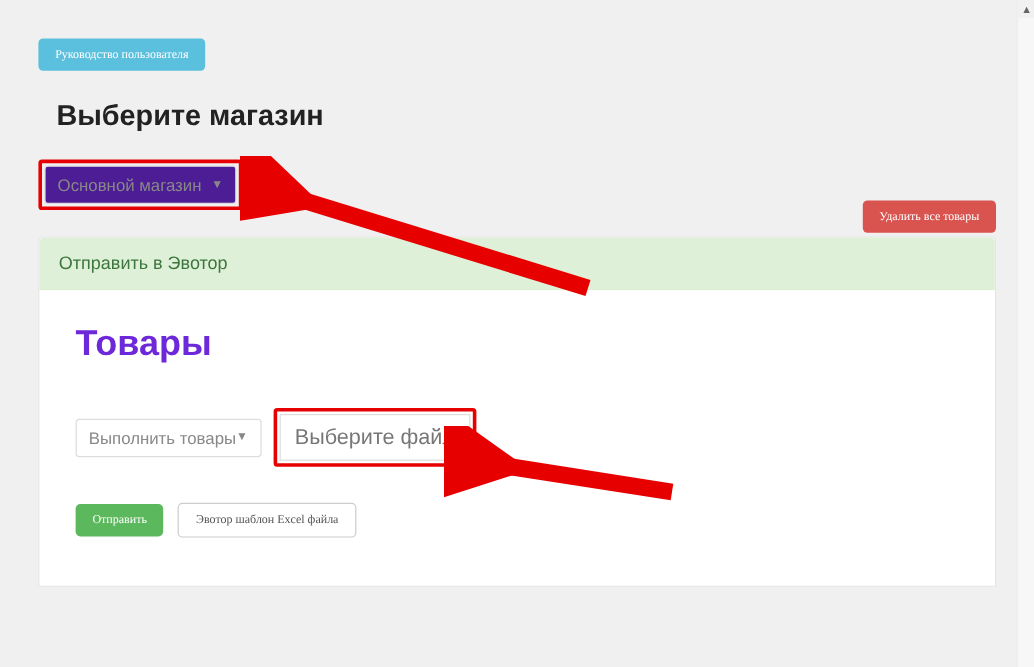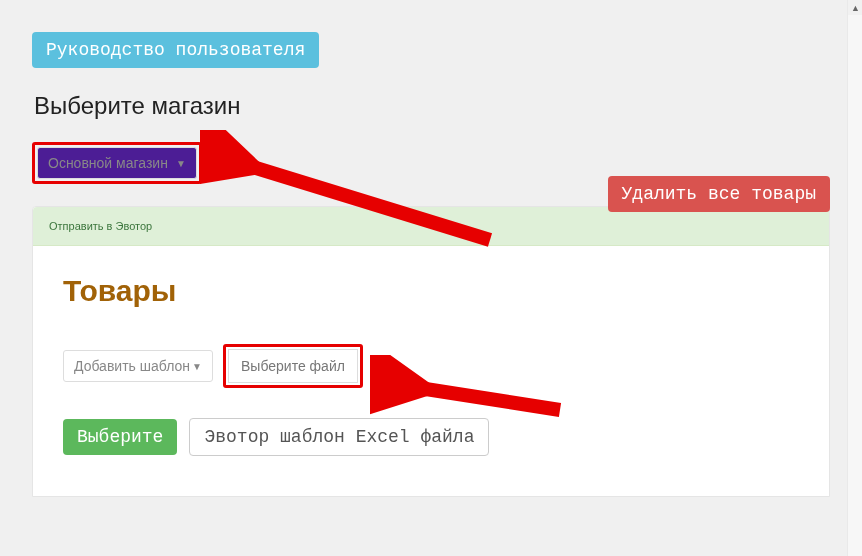--- a/index.html
+++ b/index.html
@@ -18,24 +18,24 @@
     .page {
       padding: 32px 32px 32px 32px;
       background: #f0f0f0;
       position: relative;
       height: 100%;
     }
     .btn {
       display: inline-block;
       padding: 8px 14px;
       border-radius: 4px;
-      font-size: 18px;
+      font-size: 10px;
       border: none;
       cursor: pointer;
-      font-family: Liberation Mono, monospace;
+      font-family: Liberation Serif, serif;
     }
     .btn-info {
       background: #5bc0de;
       color: #fff;
     }
     .btn-danger {
       background: #d9534f;
       color: #fff;
       margin-top: 40px;
     }
@@ -46,32 +46,32 @@
     .btn-default {
       background: #fff;
       color: #555;
       border: 1px solid #ccc;
     }
     .btn-outline {
       background: #fff;
       color: #777;
       border: 1px solid #ddd;
       padding: 8px 12px;
-      font-size: 14px;
+      font-size: 18px;
     }
     h2.section-title {
       font-size: 24px;
-      font-weight: 400;
+      font-weight: 700;
       color: #222;
-      margin: 24px 0 16px 2px;
+      margin: 24px 0 16px 15px;
     }
     h2.products-title {
       font-size: 30px;
       font-weight: 700;
-      color: #a16207;
+      color: #6d28d9;
       margin: 0 0 36px 0;
     }
     .store-select-wrap {
       display: inline-block;
       border: 3px solid #e60000;
       border-radius: 3px;
       padding: 2px;
       position: relative;
     }
     .select-like {
@@ -104,21 +104,21 @@
       background: #fff;
       border: 1px solid #e5e5e5;
       border-radius: 4px 4px 0 0;
       margin-top: 22px;
     }
     .panel-header {
       background: #dff0d8;
       border-bottom: 1px solid #d6e9c6;
       padding: 13px 16px;
       color: #3c763d;
-      font-size: 11px;
+      font-size: 15px;
       font-weight: 500;
       border-radius: 4px 4px 0 0;
     }
     .panel-body {
       padding: 28px 30px 40px 30px;
       background: #fff;
     }
     .row1 {
       display: flex;
       align-items: center;
@@ -213,30 +213,30 @@
     <line x1="290" y1="110" x2="30" y2="30" stroke="#e60000" stroke-width="14" marker-end="url(#ah1)"></line>
   </svg>
 
   <div class="panel">
     <div class="panel-header">Отправить в Эвотор</div>
     <div class="panel-body">
       <h2 class="products-title">Товары</h2>
 
       <div class="row1">
         <div class="add-select">
-          <span>Добавить шаблон</span>
+          <span>Выполнить товары</span>
           <span class="caret">▼</span>
         </div>
         <div class="choose-file-wrap">
           <button class="btn-outline">Выберите файл</button>
         </div>
       </div>
 
       <div class="row2">
-        <button class="btn btn-success">Выберите</button>
+        <button class="btn btn-success">Отправить</button>
         <button class="btn btn-default">Эвотор шаблон Excel файла</button>
       </div>
     </div>
   </div>
 
   
   <svg class="arrow-svg" style="left:370px; top:355px;" width="210" height="70">
     <defs>
       <marker id="ah2" markerWidth="20" markerHeight="20" refX="3" refY="10" orient="auto">
         <polygon points="0,10 20,0 16,10 20,20" fill="#e60000"></polygon>

